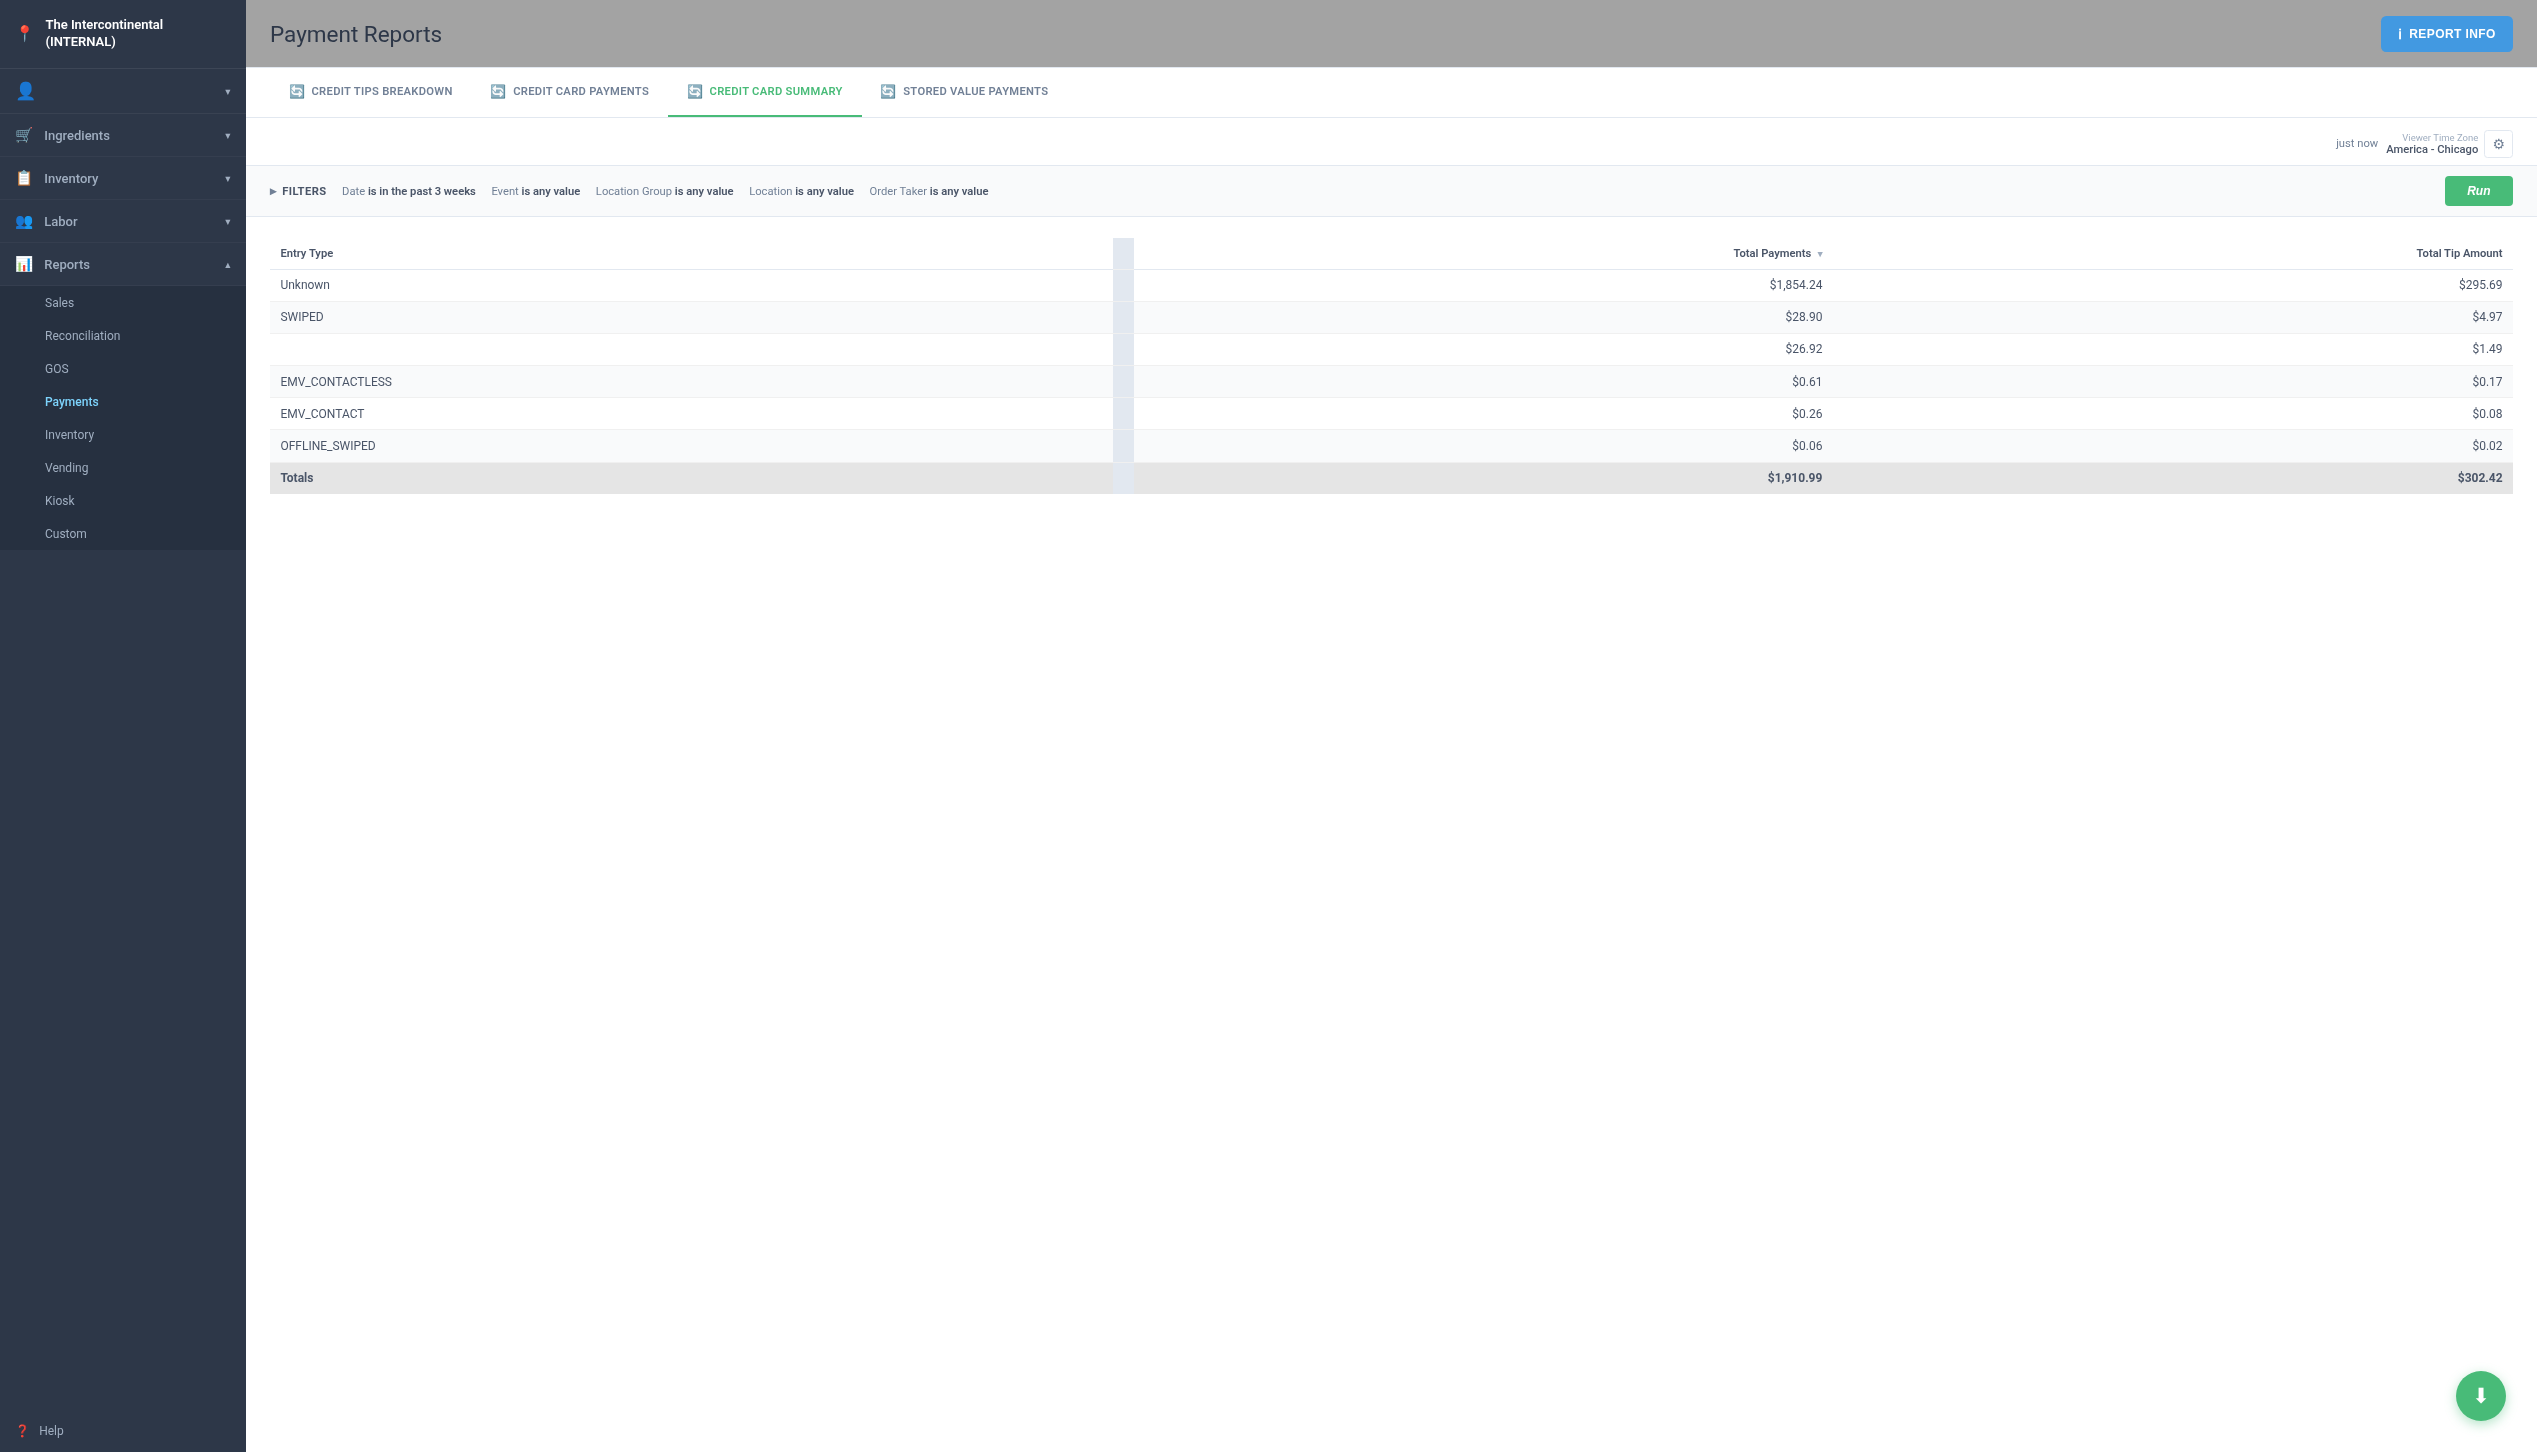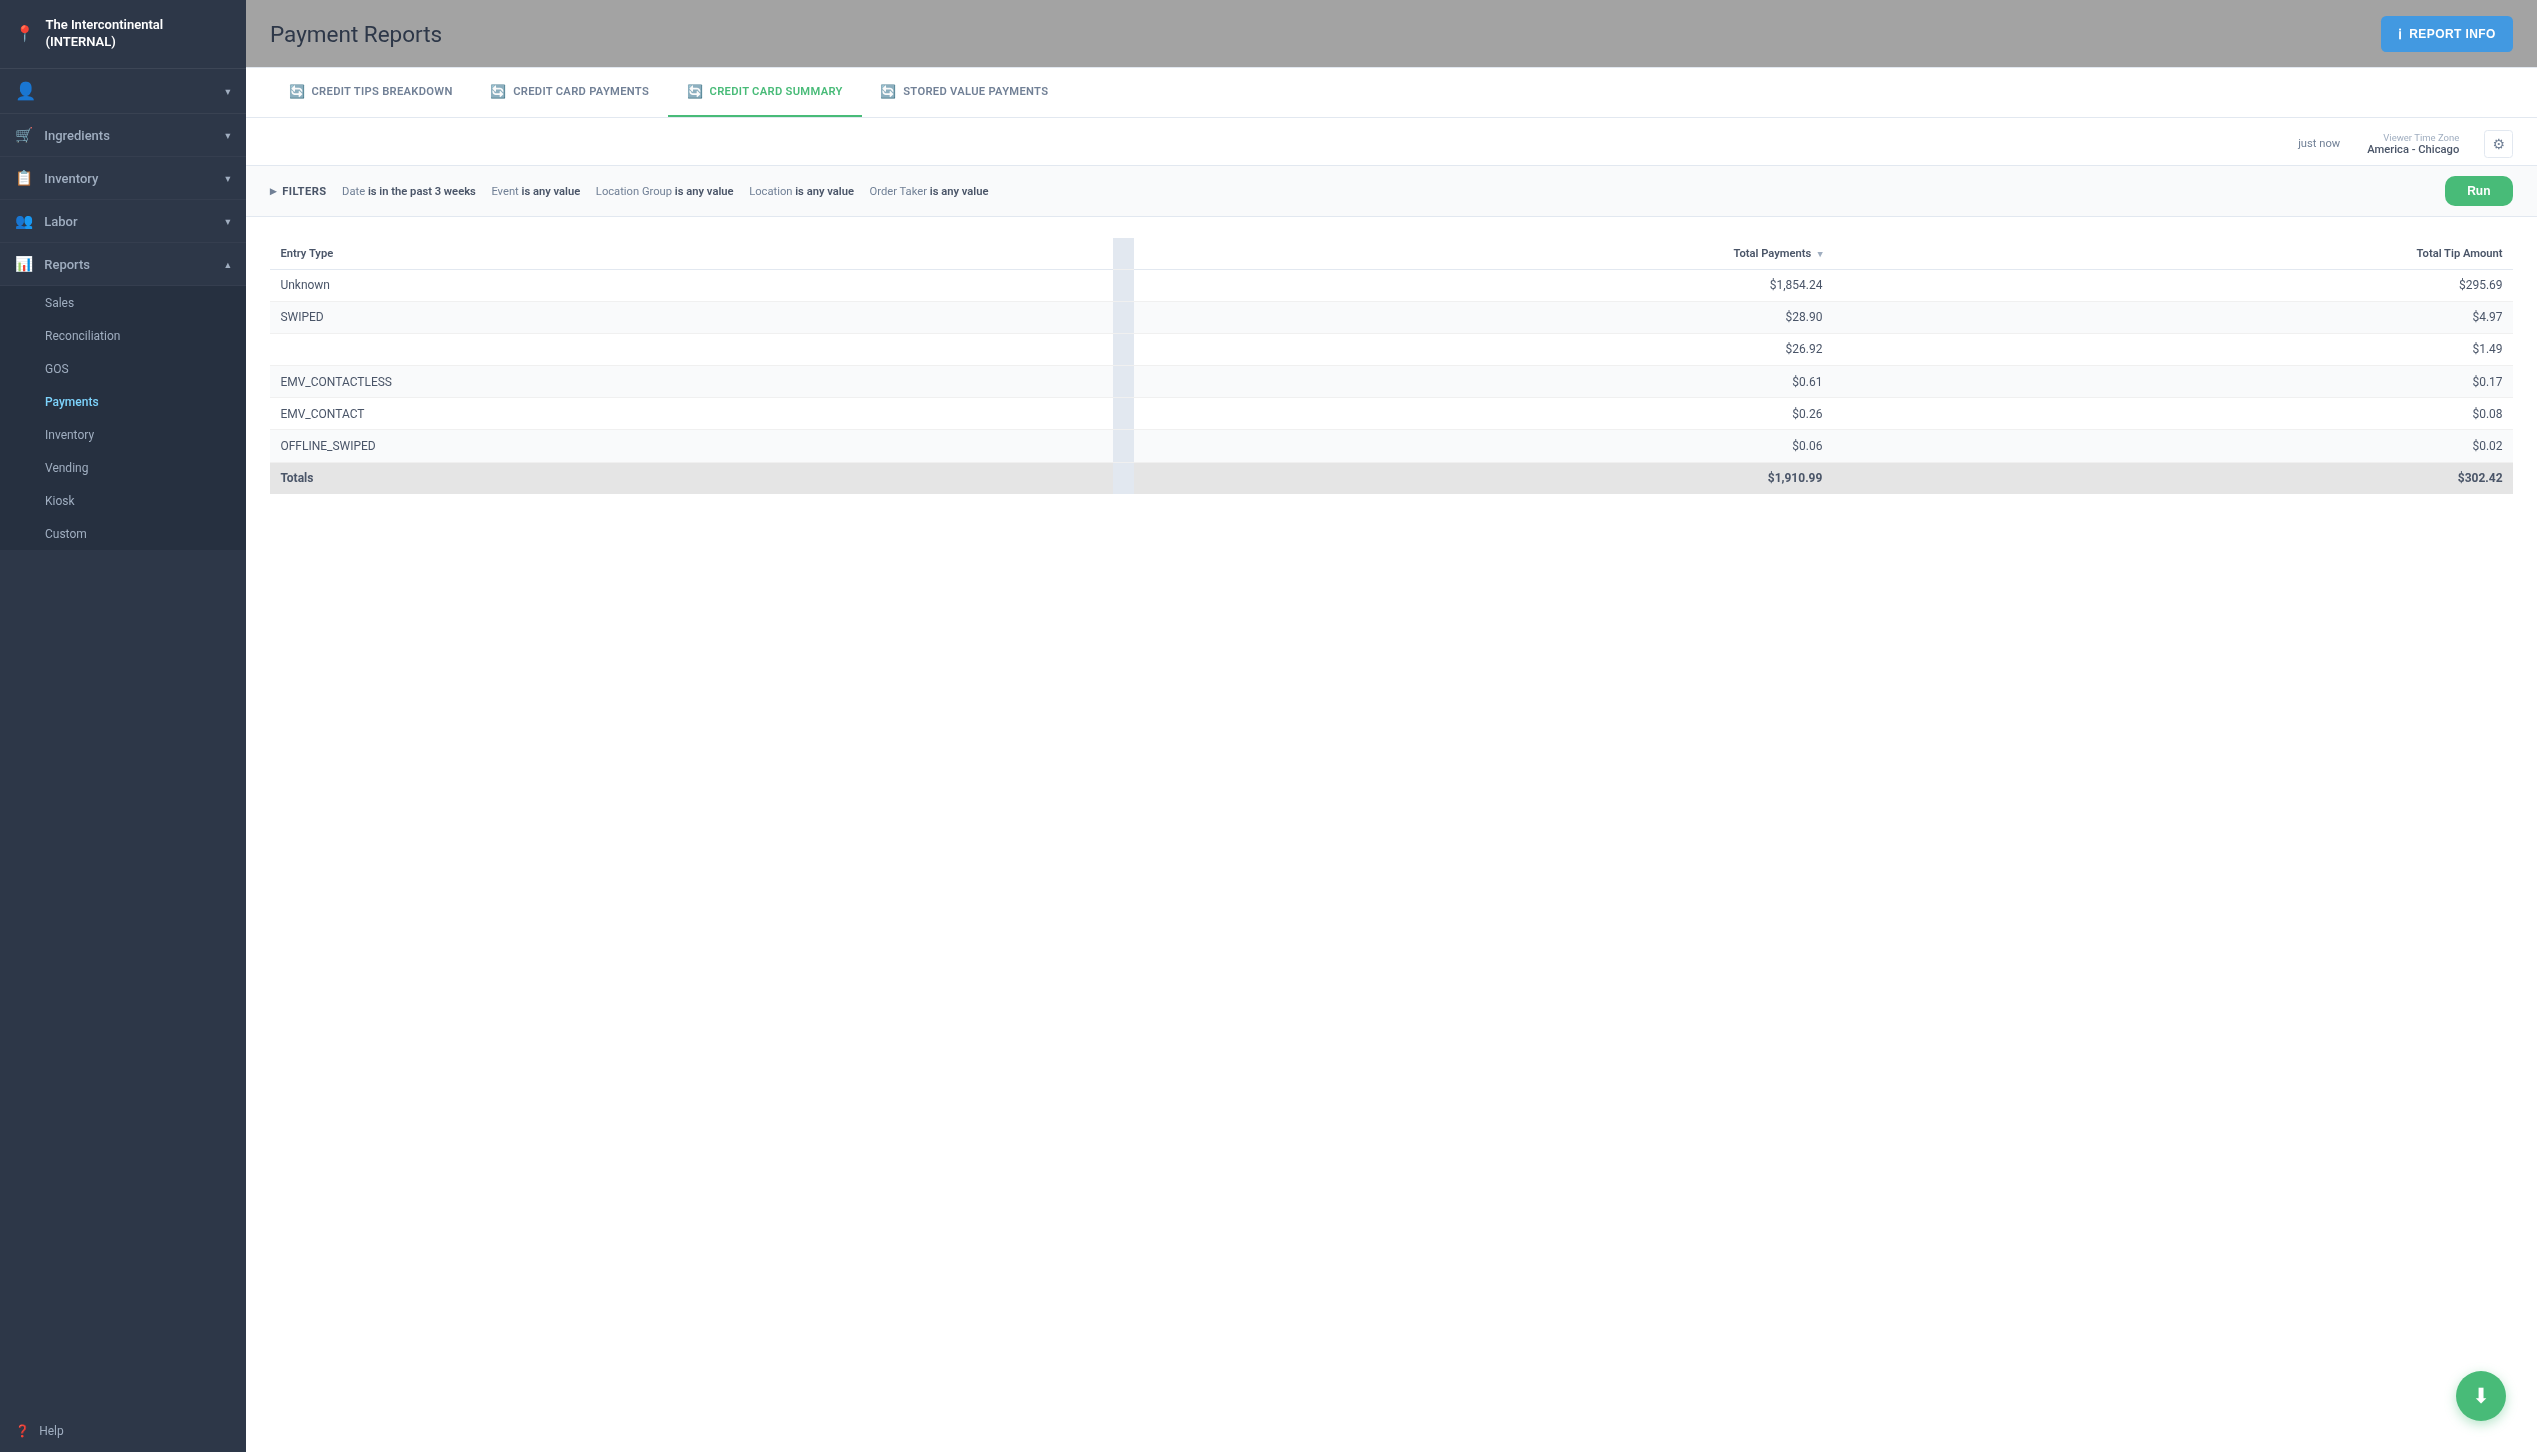--- a/index.html
+++ b/index.html
@@ -153,21 +153,21 @@
       padding: 0;
       background: #fff;
     }
 
     
     .toolbar-row {
       display: flex;
       align-items: center;
       justify-content: flex-end;
       padding: 12px 24px 7px;
-      gap: 20px;
+      gap: 1px;
     }
     .timezone-info {
       display: flex;
       flex-direction: column;
       align-items: flex-end;
       font-size: 10.4px;
       color: #718096;
       margin-right: 5.2px;
     }
     .timezone-label { color: #a0aec0; font-size: 9.5px; }
@@ -207,25 +207,26 @@
     .filter-item {
       font-size: 11.2px;
       color: #718096;
     }
     .filter-item strong { color: #4a5568; font-weight: 600; }
     .run-btn {
       margin-left: auto;
       background: #48bb78;
       color: #fff;
       border: none;
-      border-radius: 10px;
+      border-radius: 4px;
       padding: 7.8px 22.5px;
       font-size: 12px;
       font-weight: 600;
       cursor: pointer;
+      font-style: italic;
     }
 
     
     .table-section {
       padding: 21px 24px;
     }
     .table-title {
       text-align: center;
       font-size: 17.3px;
       font-weight: 500;

